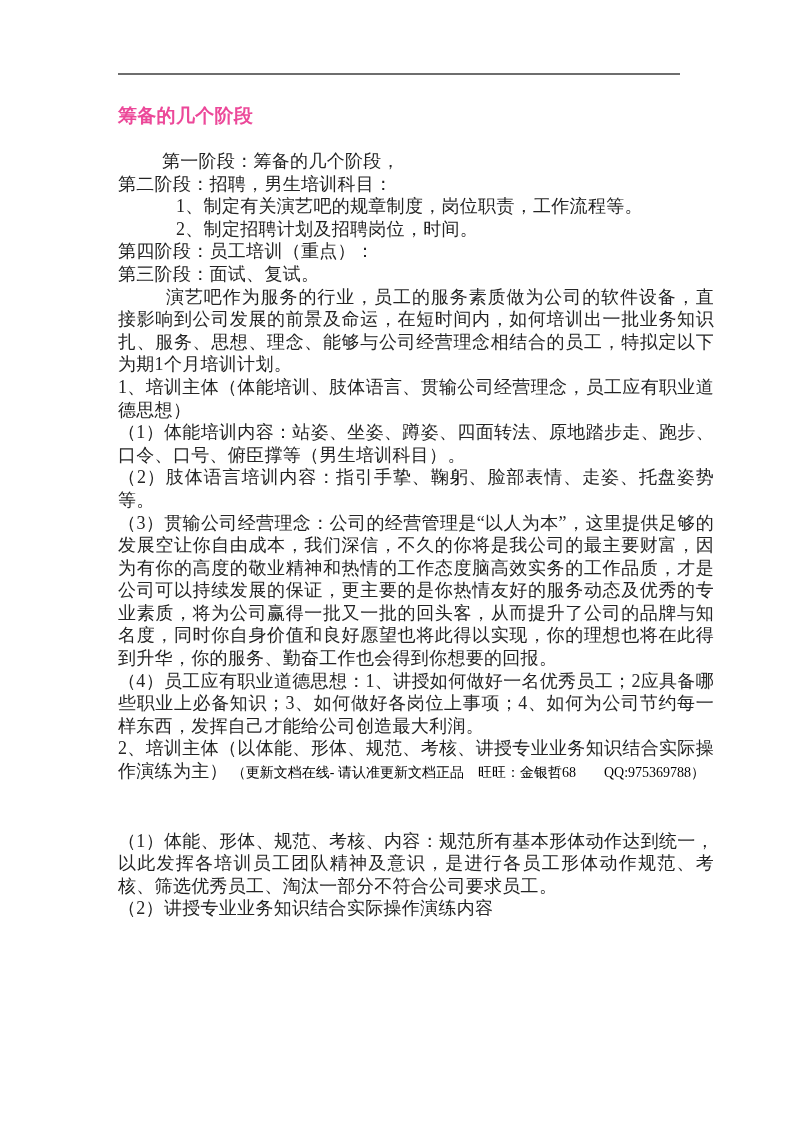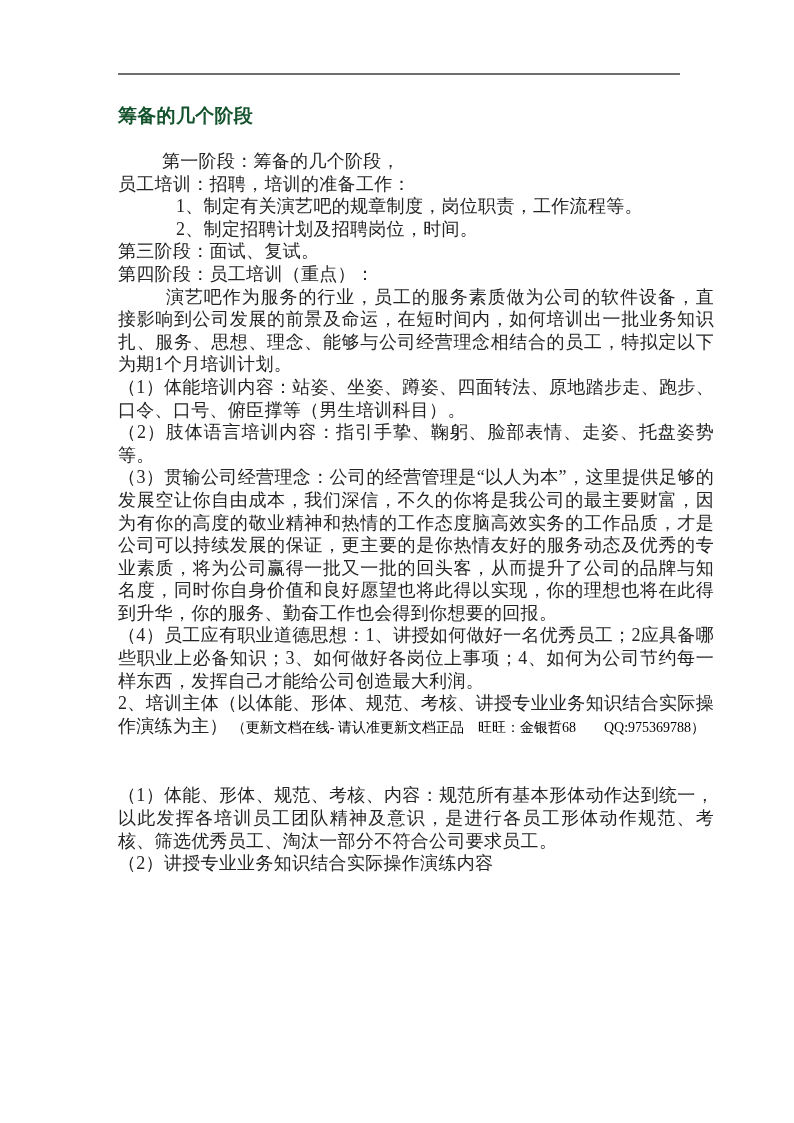--- a/index.html
+++ b/index.html
@@ -38,21 +38,21 @@
     letter-spacing: 0.3px;
     text-align: justify;
     color: #242424;
   }
   .doc-title {
     font-size: 19px;
     font-weight: bold;
     margin: 14px 0 23px 0;
     line-height: 23px;
     text-align: left;
-    color: #14532d;
+    color: #ec4899;
   }
   p.para {
     margin: 0;
   }
   p.indent-2 { text-indent: 44px; }
   p.indent-3 { text-indent: 58px; }
   p.first-indent { text-indent: 48px; }
   p.gap-after { margin-bottom: 45px; }
   .note {
     font-size: 14px;
@@ -63,26 +63,27 @@
 </style>
 </head>
 <body>
 
 <div class="page">
   <div class="header-rule"></div>
   <div class="doc">
     <h1 class="doc-title">筹备的几个阶段</h1>
 
     <p class="para indent-2">第一阶段：筹备的几个阶段，</p>
-    <p class="para">员工培训：招聘，培训的准备工作：</p>
+    <p class="para">第二阶段：招聘，男生培训科目：</p>
     <p class="para indent-3">1、制定有关演艺吧的规章制度，岗位职责，工作流程等。</p>
     <p class="para indent-3">2、制定招聘计划及招聘岗位，时间。</p>
+    <p class="para">第四阶段：员工培训（重点）：</p>
     <p class="para">第三阶段：面试、复试。</p>
-    <p class="para">第四阶段：员工培训（重点）：</p>
     <p class="para first-indent">演艺吧作为服务的行业，员工的服务素质做为公司的软件设备，直接影响到公司发展的前景及命运，在短时间内，如何培训出一批业务知识扎、服务、思想、理念、能够与公司经营理念相结合的员工，特拟定以下为期1个月培训计划。</p>
+    <p class="para">1、培训主体（体能培训、肢体语言、贯输公司经营理念，员工应有职业道德思想）</p>
     <p class="para">（1）体能培训内容：站姿、坐姿、蹲姿、四面转法、原地踏步走、跑步、口令、口号、俯臣撑等（男生培训科目）。</p>
     <p class="para">（2）肢体语言培训内容：指引手挚、鞠躬、脸部表情、走姿、托盘姿势等。</p>
     <p class="para">（3）贯输公司经营理念：公司的经营管理是“以人为本”，这里提供足够的发展空让你自由成本，我们深信，不久的你将是我公司的最主要财富，因为有你的高度的敬业精神和热情的工作态度脑高效实务的工作品质，才是公司可以持续发展的保证，更主要的是你热情友好的服务动态及优秀的专业素质，将为公司赢得一批又一批的回头客，从而提升了公司的品牌与知名度，同时你自身价值和良好愿望也将此得以实现，你的理想也将在此得到升华，你的服务、勤奋工作也会得到你想要的回报。</p>
     <p class="para">（4）员工应有职业道德思想：1、讲授如何做好一名优秀员工；2应具备哪些职业上必备知识；3、如何做好各岗位上事项；4、如何为公司节约每一样东西，发挥自己才能给公司创造最大利润。</p>
     <p class="para gap-after"><span>2、培训主体（以体能、形体、规范、考核、讲授专业业务知识结合实际操作演练为主）</span><span class="note">（更新文档在线- 请认准更新文档正品　旺旺：金银哲68　　QQ:975369788）</span></p>
     <p class="para">（1）体能、形体、规范、考核、内容：规范所有基本形体动作达到统一，以此发挥各培训员工团队精神及意识，是进行各员工形体动作规范、考核、筛选优秀员工、淘汰一部分不符合公司要求员工。</p>
     <p class="para">（2）讲授专业业务知识结合实际操作演练内容</p>
   </div>
 </div>
 

